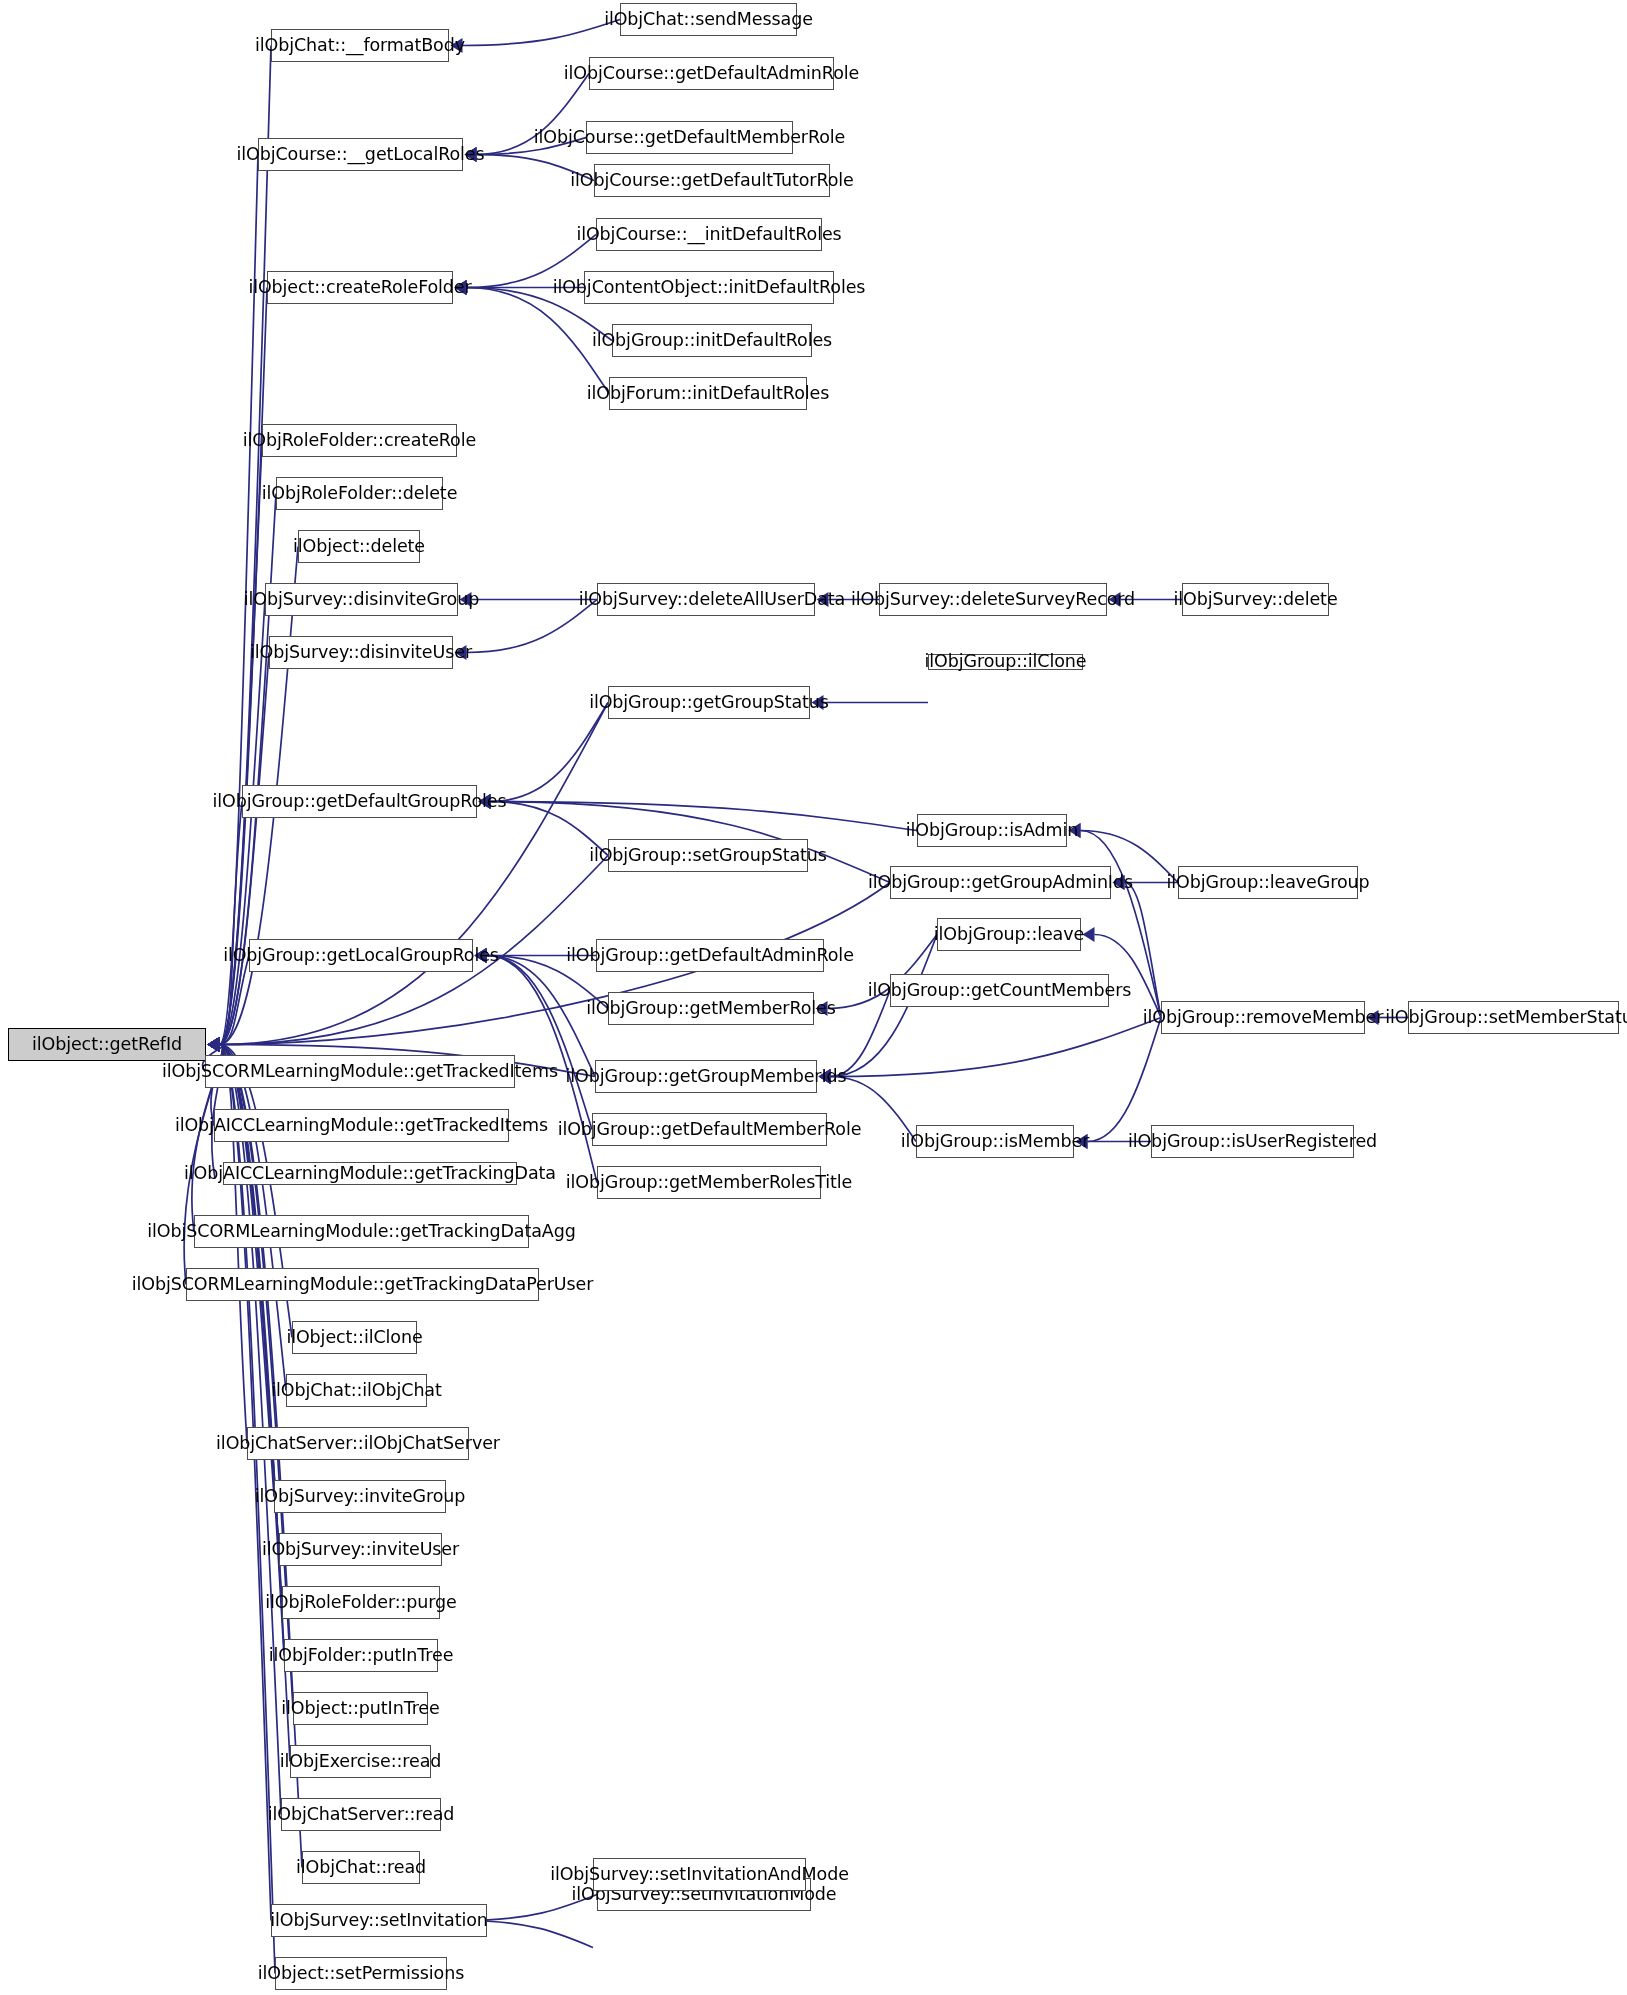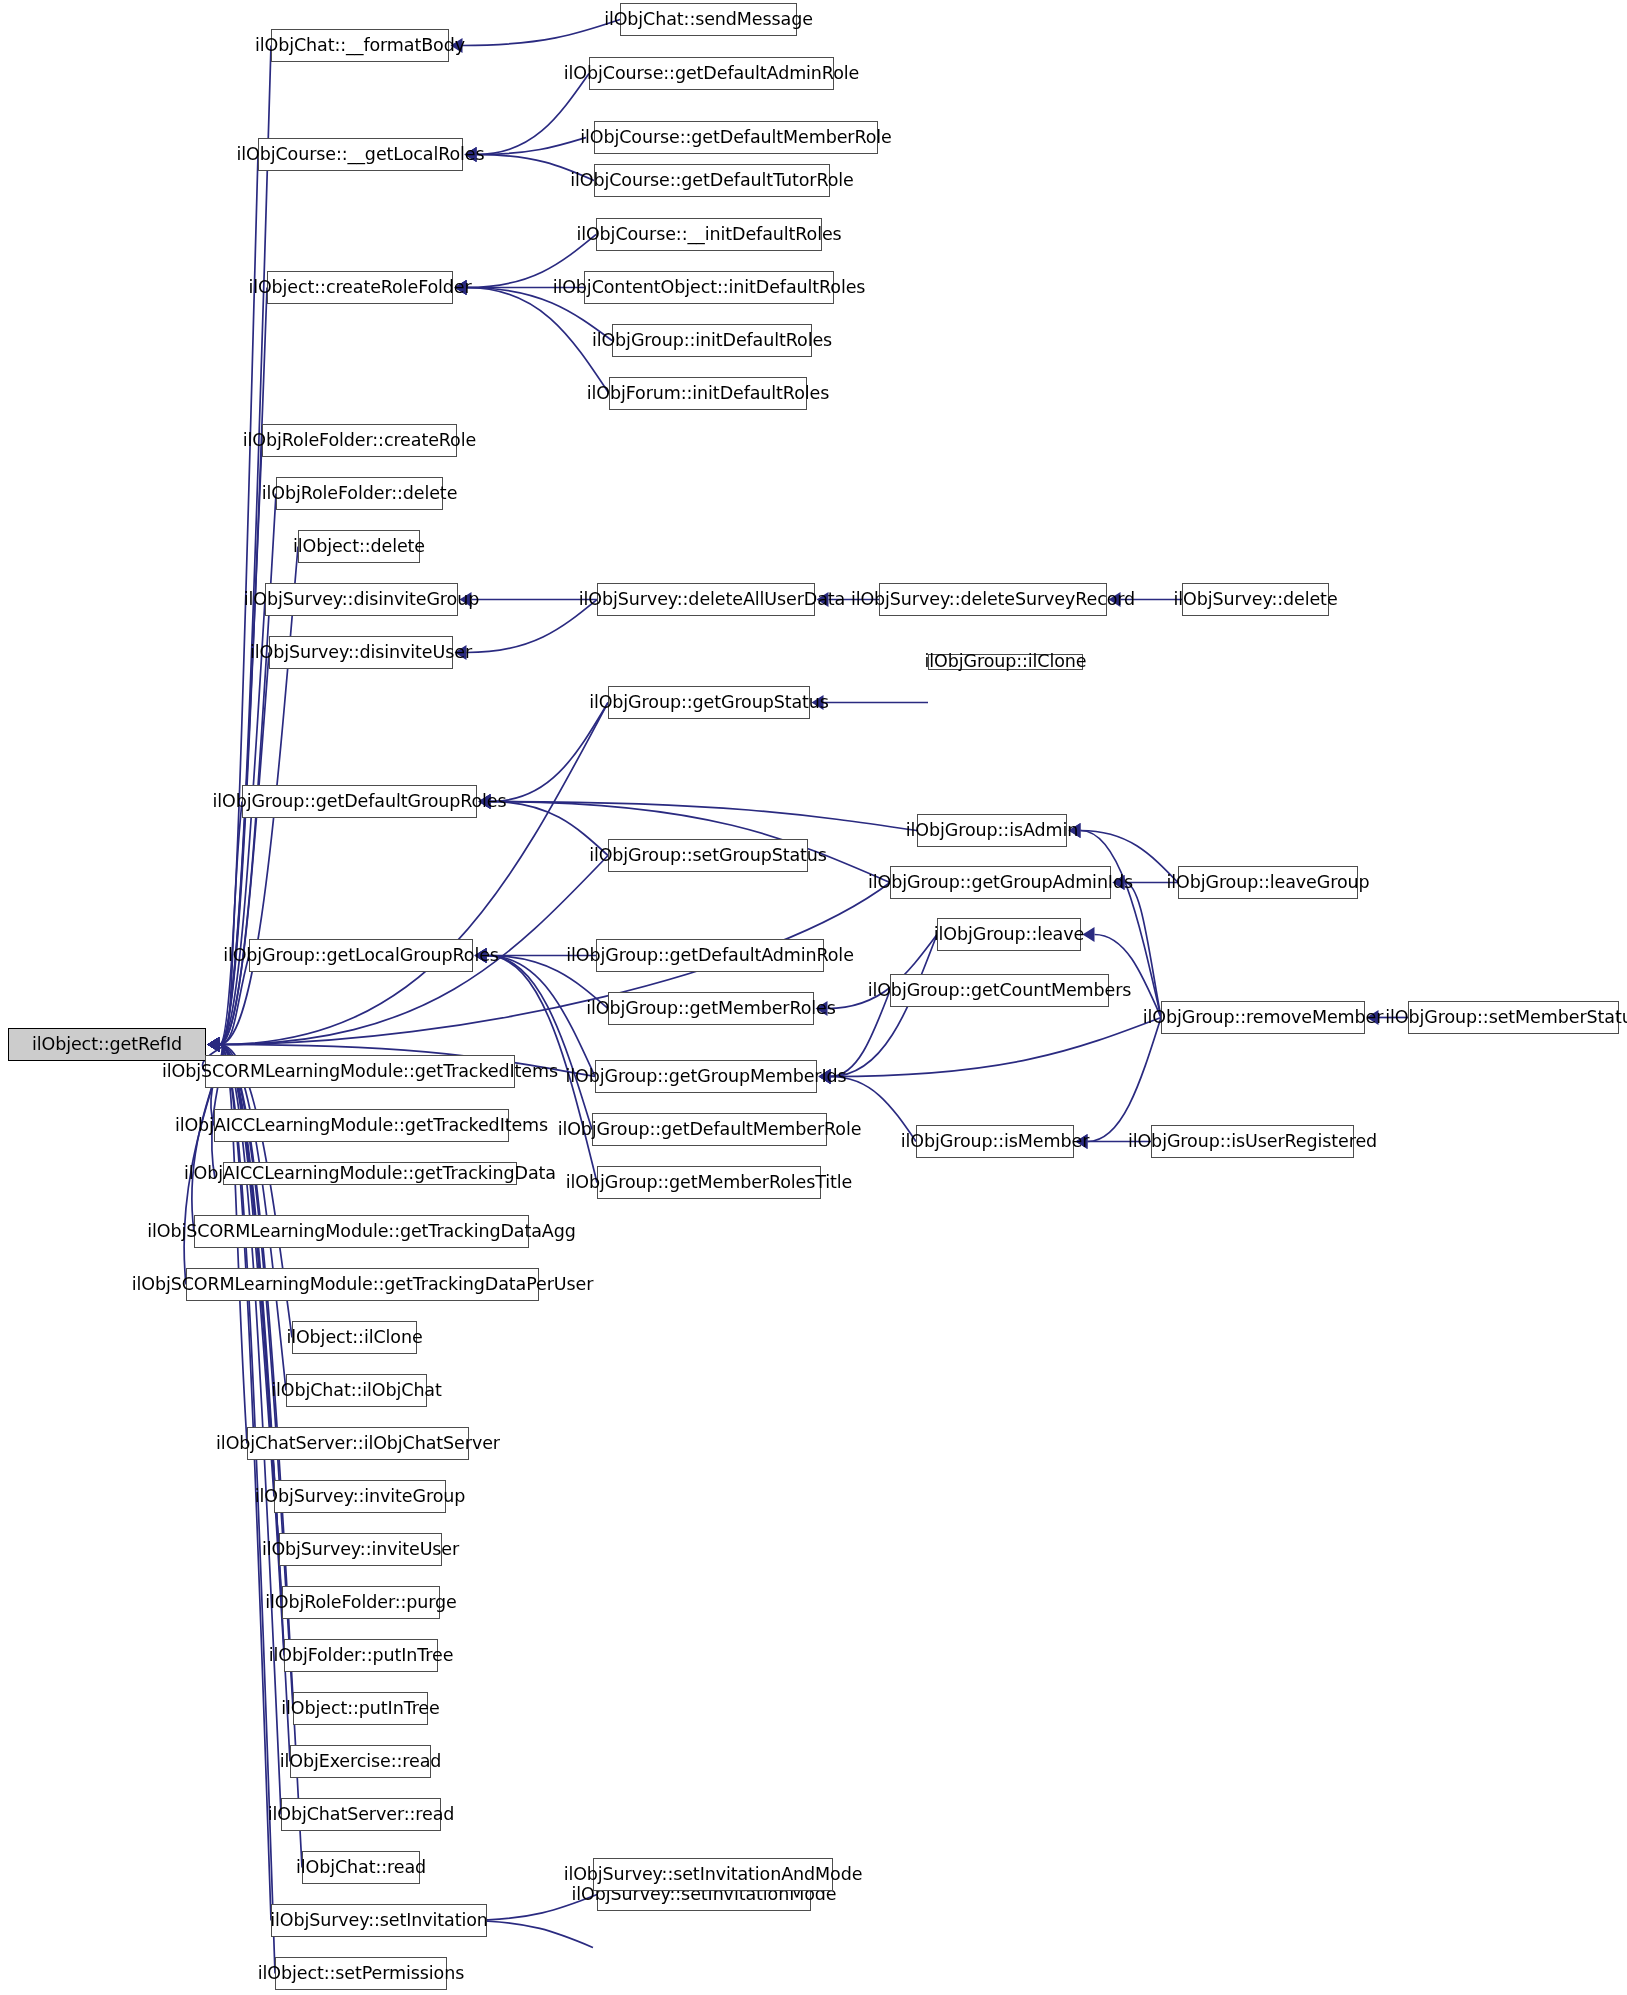--- a/index.html
+++ b/index.html
@@ -179,21 +179,21 @@
       </div>
       <div class="node" style="left: 620px; top: 3px; width: 177px; height: 33px;">
         <span>ilObjChat::sendMessage</span>
       </div>
       <div class="node" style="left: 258px; top: 138px; width: 205px; height: 33px;">
         <span>ilObjCourse::__getLocalRoles</span>
       </div>
       <div class="node" style="left: 589px; top: 57px; width: 245px; height: 33px;">
         <span>ilObjCourse::getDefaultAdminRole</span>
       </div>
-      <div class="node" style="left: 586px; top: 121px; width: 284px; height: 33px; margin-left: 8px;">
+      <div class="node" style="left: 586px; top: 121px; width: 207px; height: 33px;">
         <span>ilObjCourse::getDefaultMemberRole</span>
       </div>
       <div class="node" style="left: 594px; top: 164px; width: 236px; height: 33px;">
         <span>ilObjCourse::getDefaultTutorRole</span>
       </div>
       <div class="node" style="left: 267px; top: 271px; width: 186px; height: 33px;">
         <span>ilObject::createRoleFolder</span>
       </div>
       <div class="node" style="left: 596px; top: 218px; width: 226px; height: 33px;">
         <span>ilObjCourse::__initDefaultRoles</span>
@@ -338,17 +338,17 @@
       </div>
       <div class="node" style="left: 271px; top: 1904px; width: 216px; height: 33px;">
         <span>ilObjSurvey::setInvitation</span>
       </div>
       <div class="node" style="left: 275px; top: 1957px; width: 172px; height: 33px;">
         <span>ilObject::setPermissions</span>
       </div>
       <div class="node" style="left: 597px; top: 1878px; width: 214px; height: 33px;">
         <span>ilObjSurvey::setInvitationMode</span>
       </div>
-      <div class="node" style="left: 593px; top: 1858px; width: 240px; height: 33px;">
+      <div class="node" style="left: 593px; top: 1858px; width: 213px; height: 33px;">
         <span>ilObjSurvey::setInvitationAndMode</span>
       </div>
     </div>
 </div>
 
 </body></html>

